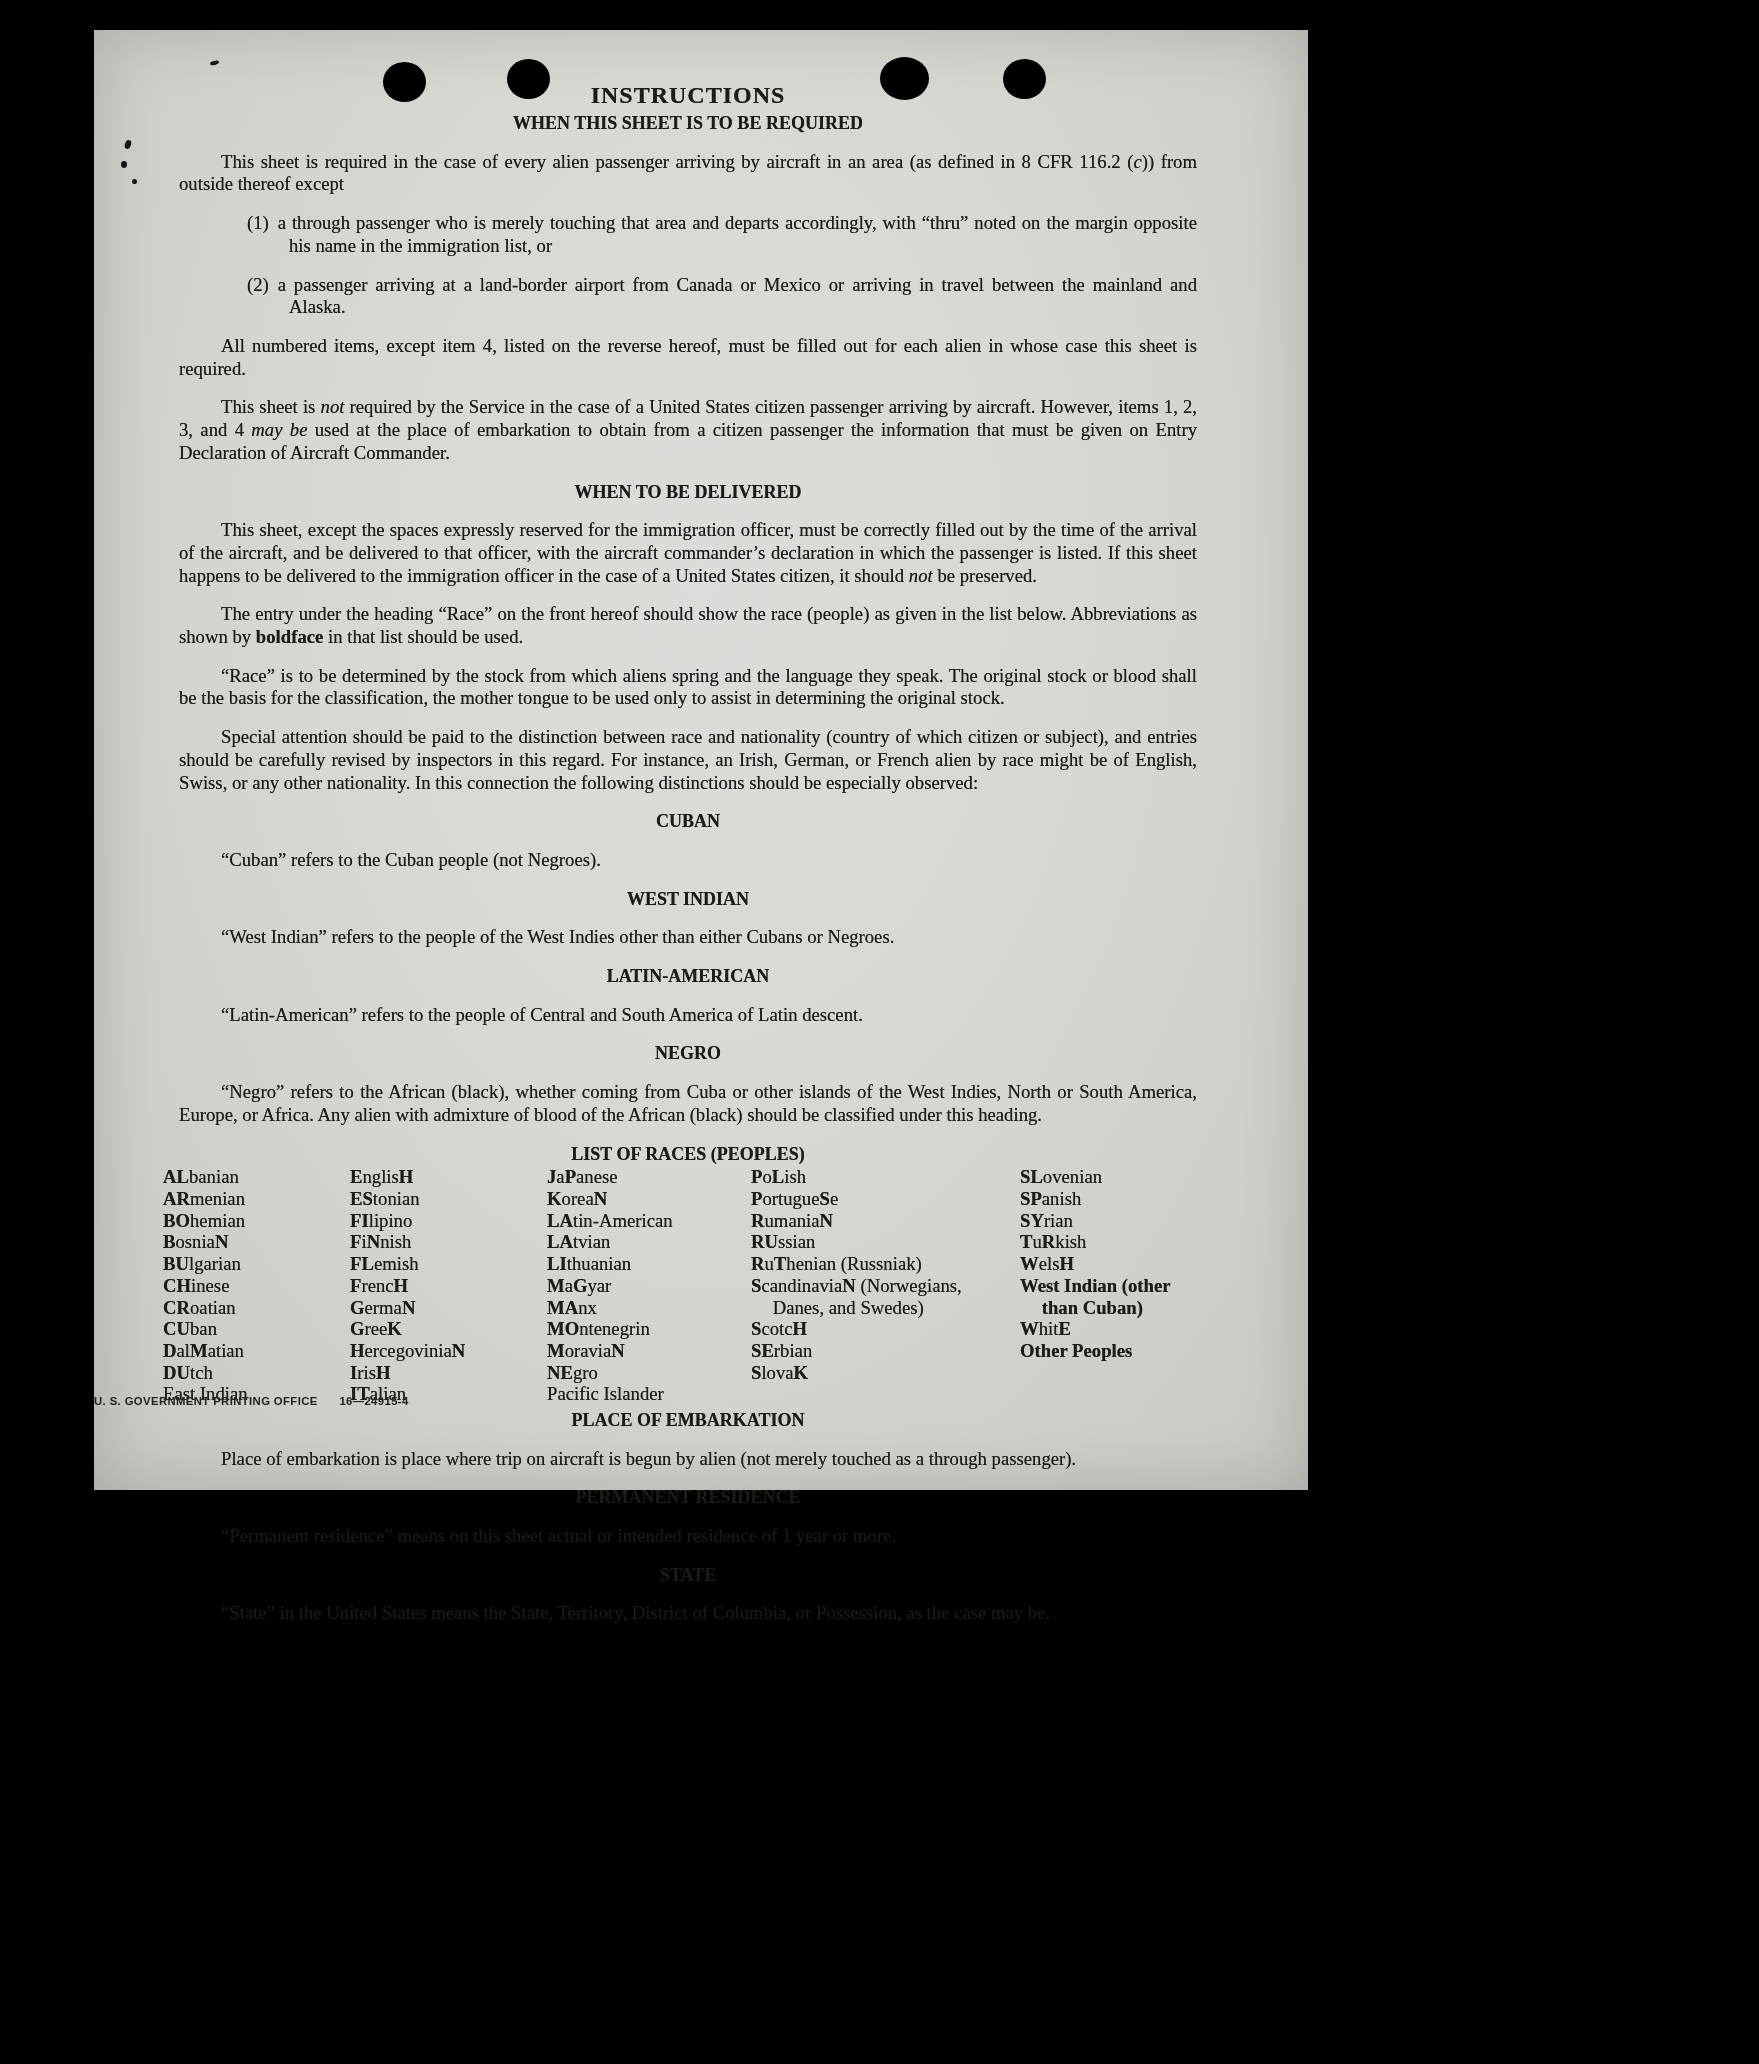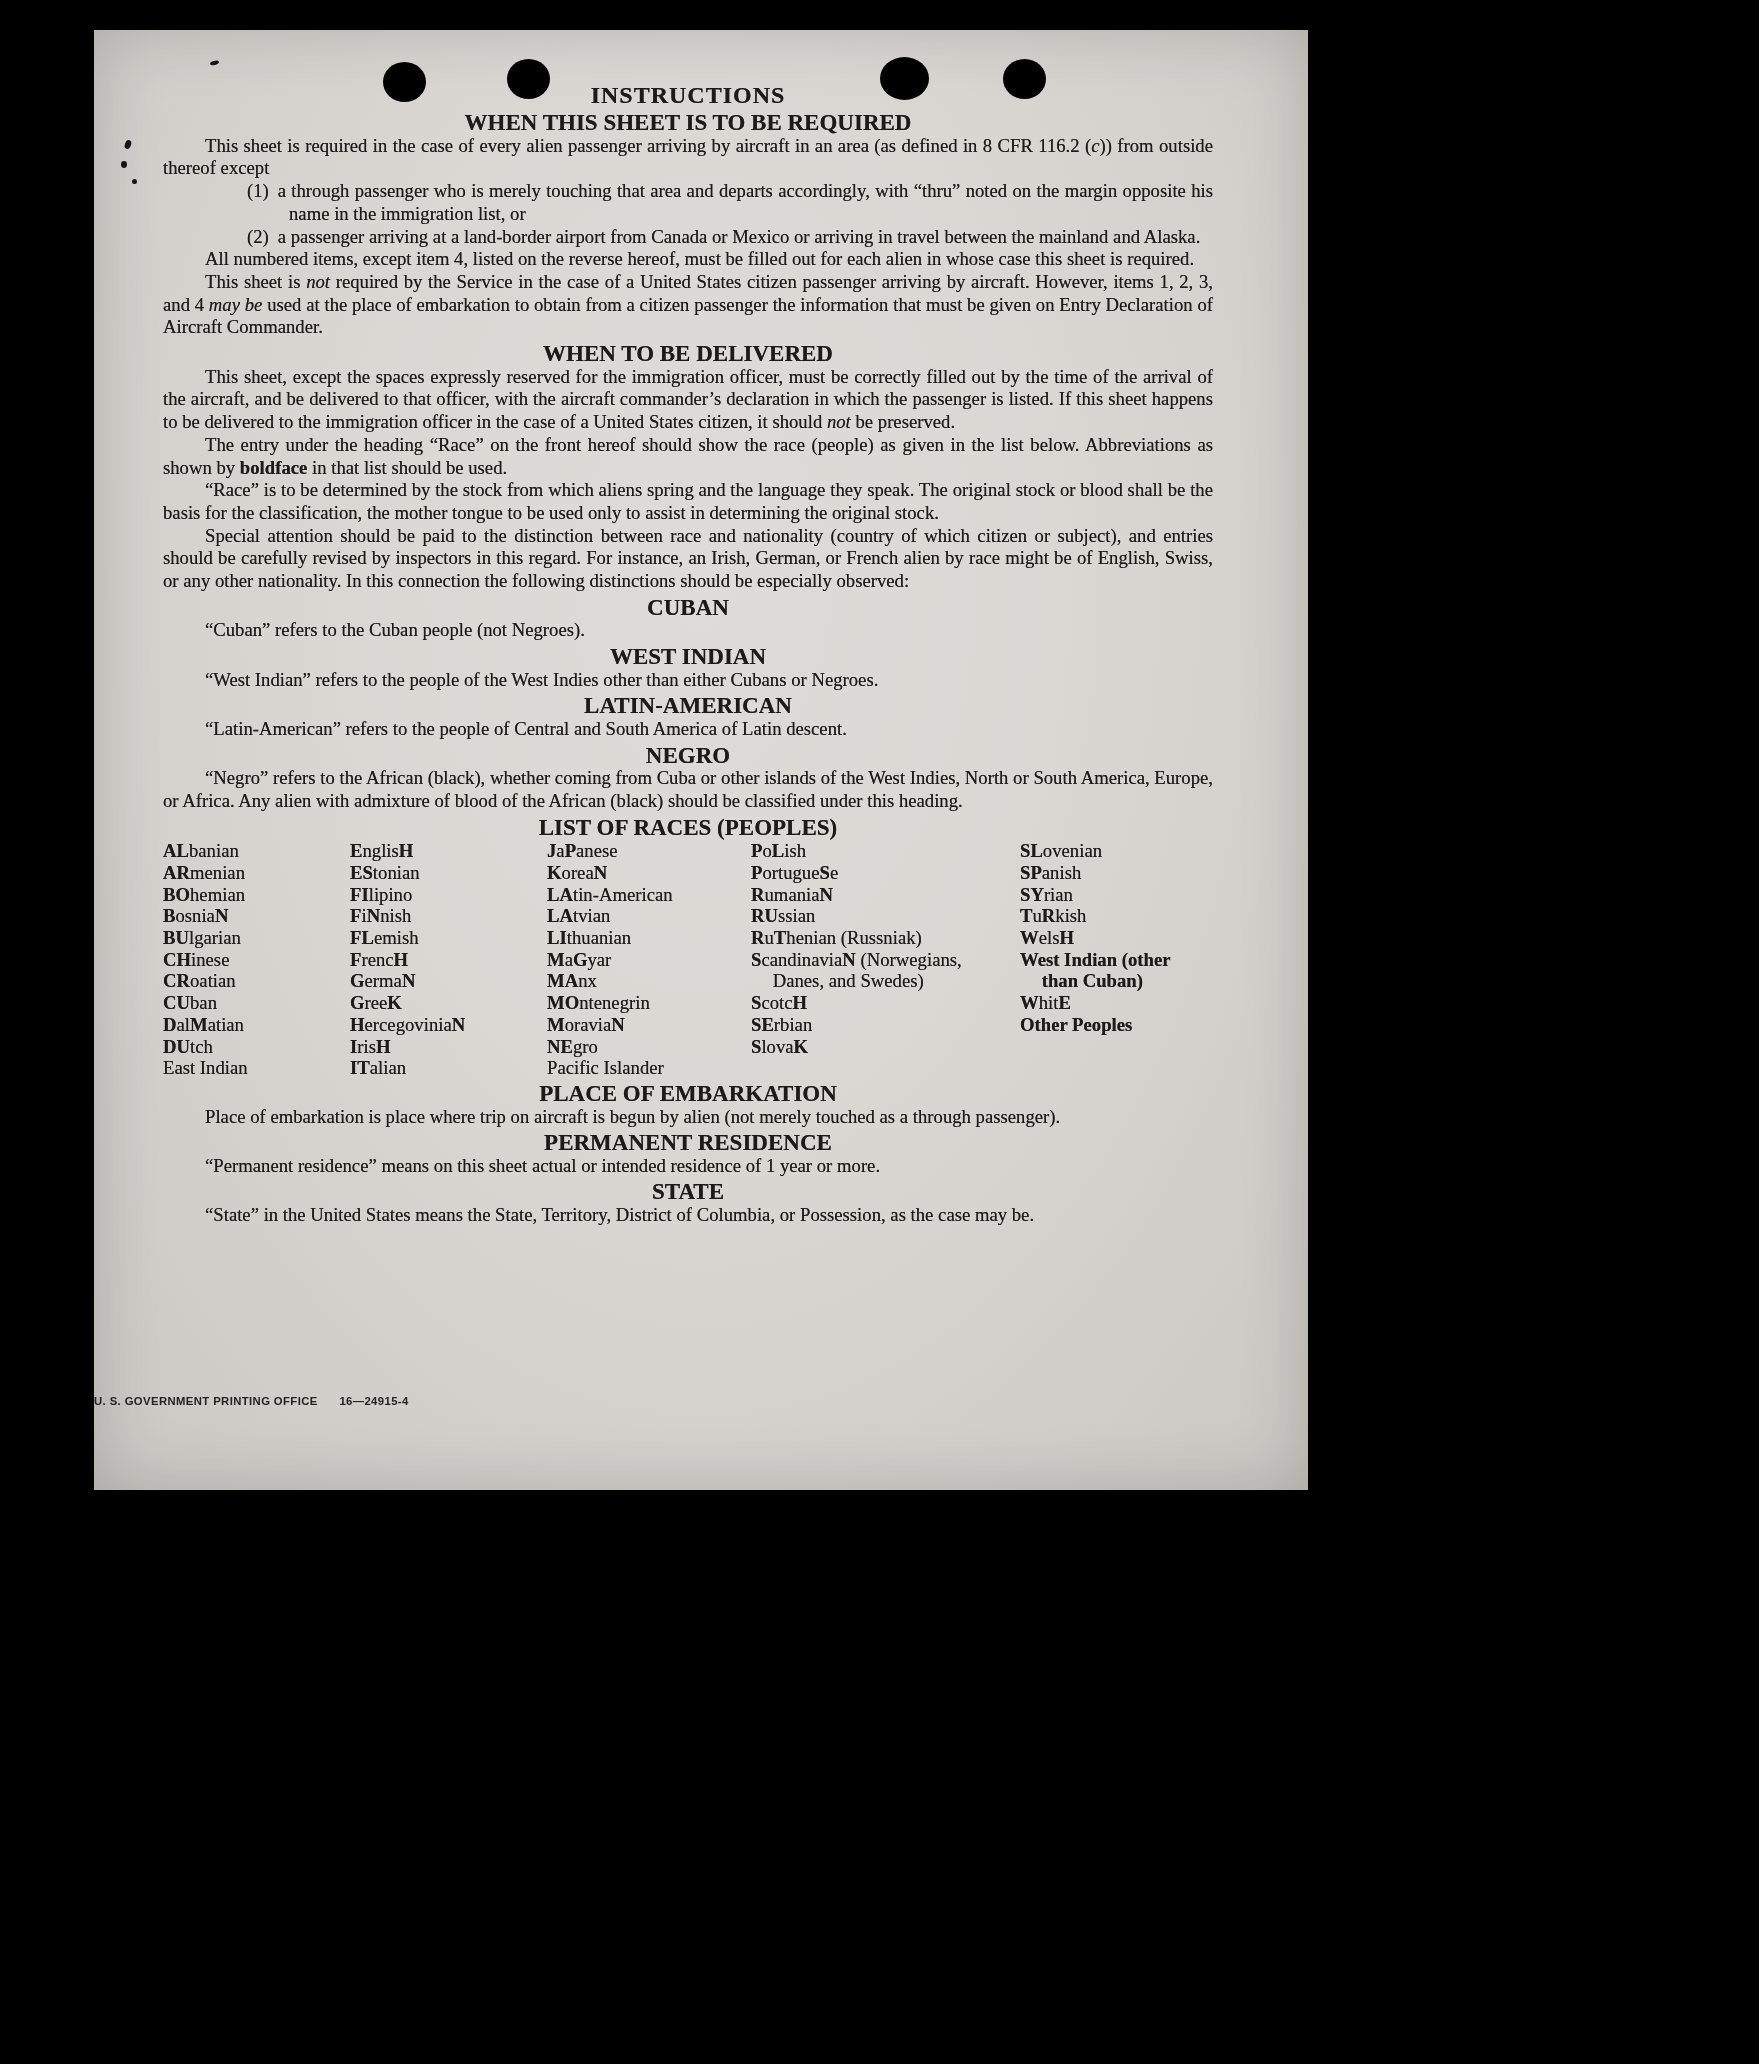--- a/index.html
+++ b/index.html
@@ -22,26 +22,26 @@
   .sp1{left:30.5px;top:110px;width:5.9px;height:8.9px;transform:rotate(20deg);}
   .sp2{left:26.6px;top:131px;width:6.9px;height:7.9px;}
   .sp3{left:38px;top:149px;width:4.9px;height:5.9px;}
   .sp4{left:116px;top:31.5px;width:8.9px;height:3.9px;transform:rotate(-15deg);}
 
   .content{
     position:absolute;left:69px;top:53px;width:1050px;
     color:#1c1b18;font-size:18.7px;line-height:22.7px;text-align:justify;
     text-shadow:0 0 0.5px rgba(20,20,18,.7);
   }
-  .content p{margin:0;}
+  .content p{margin:16px;}
   .page-title{
     text-align:center;font-weight:bold;font-size:24px;letter-spacing:1px;line-height:25.6px;
   }
   .sec-heading{
-    text-align:center;font-weight:bold;font-size:23px;line-height:22.7px;margin-top:3.9px;
+    text-align:center;font-weight:bold;font-size:18px;line-height:22.7px;margin-top:3.9px;
   }
   p.indent{text-indent:42px;}
   p.hang{margin-left:84px;padding-left:42px;text-indent:-42px;}
   p.hang .num{margin-right:8.9px;}
   .races{display:flex;text-align:left;line-height:21.7px;margin-top:1px;}
   .race-col{flex:0 0 auto;}
   .race-col:nth-child(1){width:187px;}
   .race-col:nth-child(2){width:197px;}
   .race-col:nth-child(3){width:204px;}
   .race-col:nth-child(4){width:269px;}

